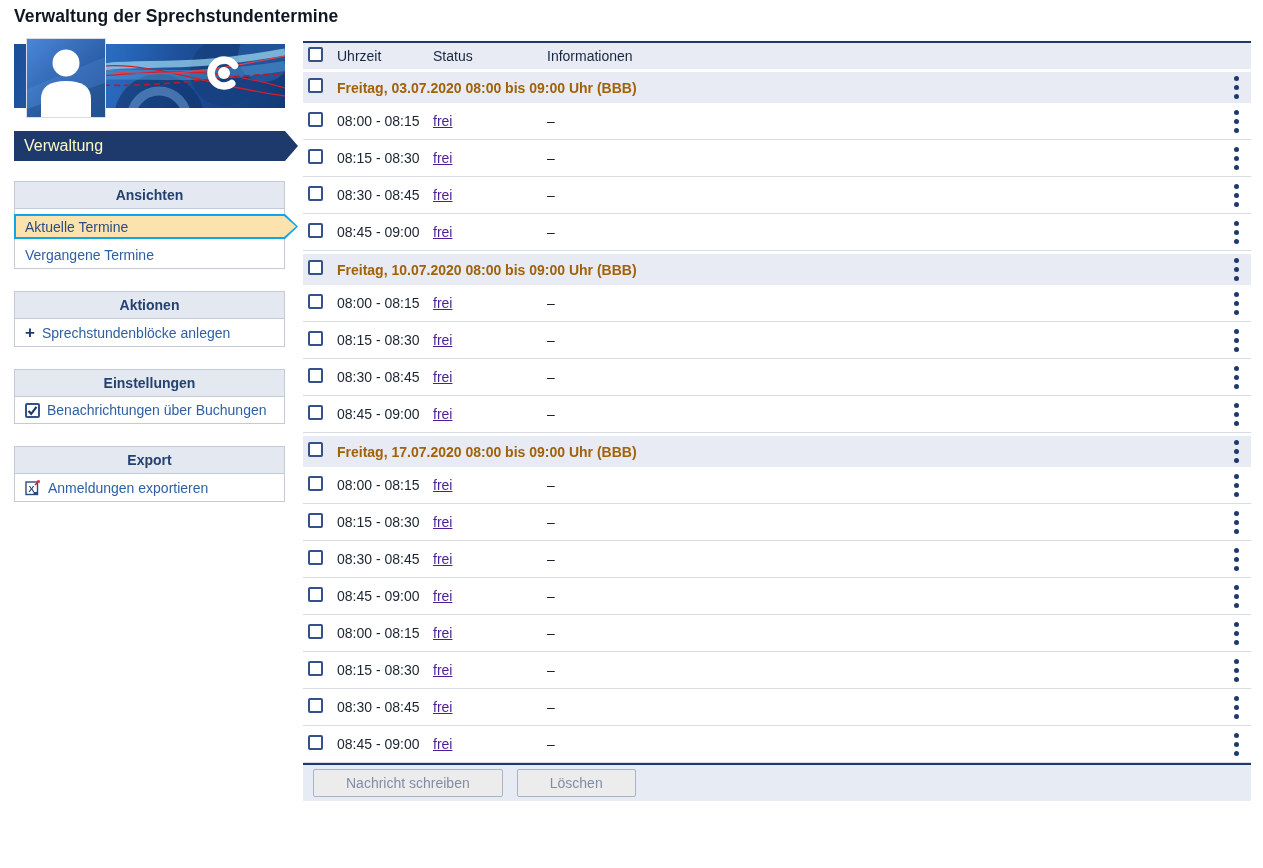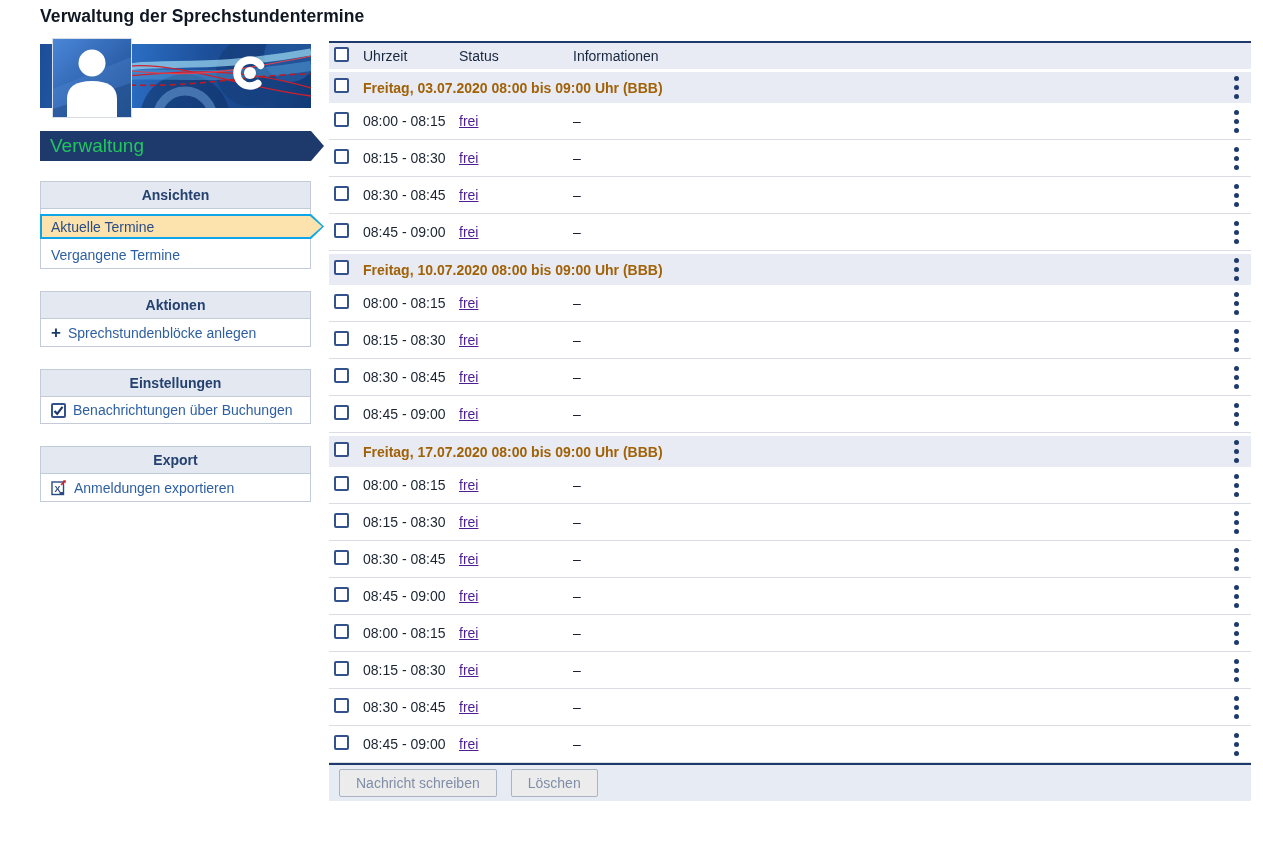--- a/index.html
+++ b/index.html
@@ -4,21 +4,21 @@
 <style>
   * { box-sizing: border-box; }
   html, body { margin: 0; padding: 0; }
   body {
     width: 1263px; height: 868px;
     background: #ffffff;
     font-family: "Liberation Sans", sans-serif;
     color: #1a2430;
     overflow: hidden;
   }
-  .page { padding: 6px 12px 0 14px; margin-left: 26px; }
+  .page { padding: 6px 12px 0 14px; }
   h1.page-title {
     font-size: 17.5px; font-weight: 700; color: #0f1822;
     margin: 0 0 12px 0; letter-spacing: 0.1px;
   }
   .content { display: flex; align-items: flex-start; }
 
   
   .sidebar { width: 271px; flex: none; margin-right: 18px; }
 
   .logo { position: relative; height: 80px; margin-bottom: 10px; }
@@ -33,21 +33,21 @@
     background: linear-gradient(135deg, #4a86d8 0%, #2e62ad 55%, #1c4a8c 100%);
     outline: 1px solid #d8dde6;
   }
   .logo-person svg { display: block; width: 100%; height: 100%; }
 
   .nav-banner {
     position: relative; width: 284px; height: 30px; margin: 12px 0 20px 0;
     background: #1e3a6d;
     clip-path: polygon(0 0, calc(100% - 13px) 0, 100% 50%, calc(100% - 13px) 100%, 0 100%);
     display: flex; align-items: center; padding-left: 10px;
-    color: #22c55e; font-size: 19px; cursor: pointer;
+    color: #fef9c3; font-size: 16px; cursor: pointer;
   }
 
   .sbox { border: 1px solid #c3cbd8; margin-bottom: 22px; background: #ffffff; text-align: center; }
   .sbox-header {
     background: #e4e9f1; border-bottom: 1px solid #c3cbd8;
     padding: 5px 10px; color: #24416f; font-weight: 700; font-size: 14px;
   }
   .side-link {
     display: flex; align-items: center; gap: 7px;
     padding: 5px 10px; color: #2e5fa3; font-size: 14px; cursor: pointer;
@@ -108,21 +108,21 @@
     display: flex; flex-direction: column; align-items: center; cursor: pointer;
   }
   .kebab i { width: 5px; height: 5px; border-radius: 50%; background: #1e3a6d; margin: 2px 0; }
 
   .table-footer {
     background: #e7ebf3; border-top: 2px solid #1e3a6d;
     height: 38px; display: flex; align-items: center; gap: 14px;
     padding-left: 10px;
   }
   .footer-btn {
-    height: 28px; padding: 0 16px;
+    height: 28px; padding: 0 32px;
     background: #ececec; border: 1px solid #a9b3c2; border-radius: 2px;
     color: #7f8da6; font-size: 14px; font-family: "Liberation Sans", sans-serif;
     cursor: pointer;
   }
 </style>
 </head>
 <body>
 
 <div class="page">
   <h1 class="page-title">Verwaltung der Sprechstundentermine</h1>

